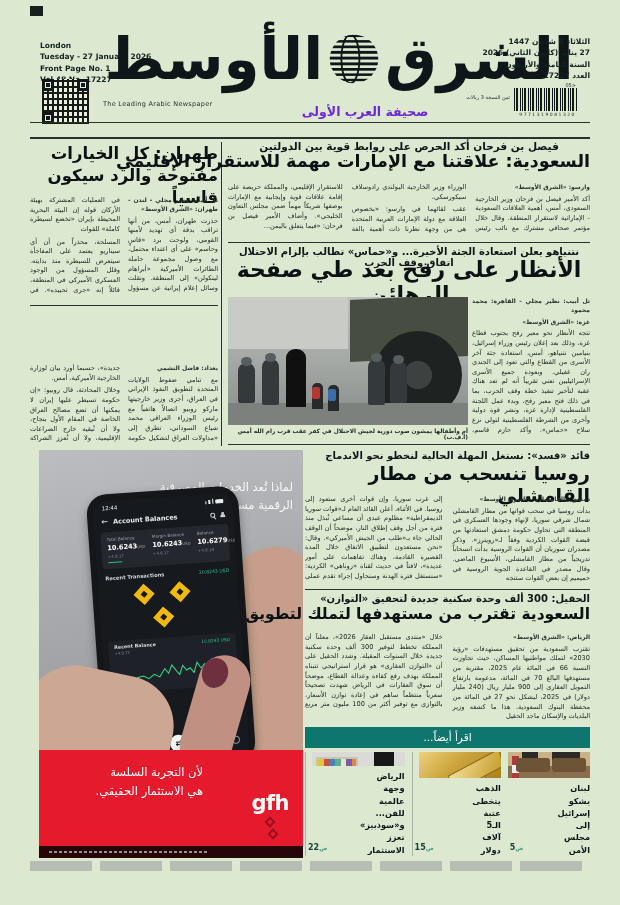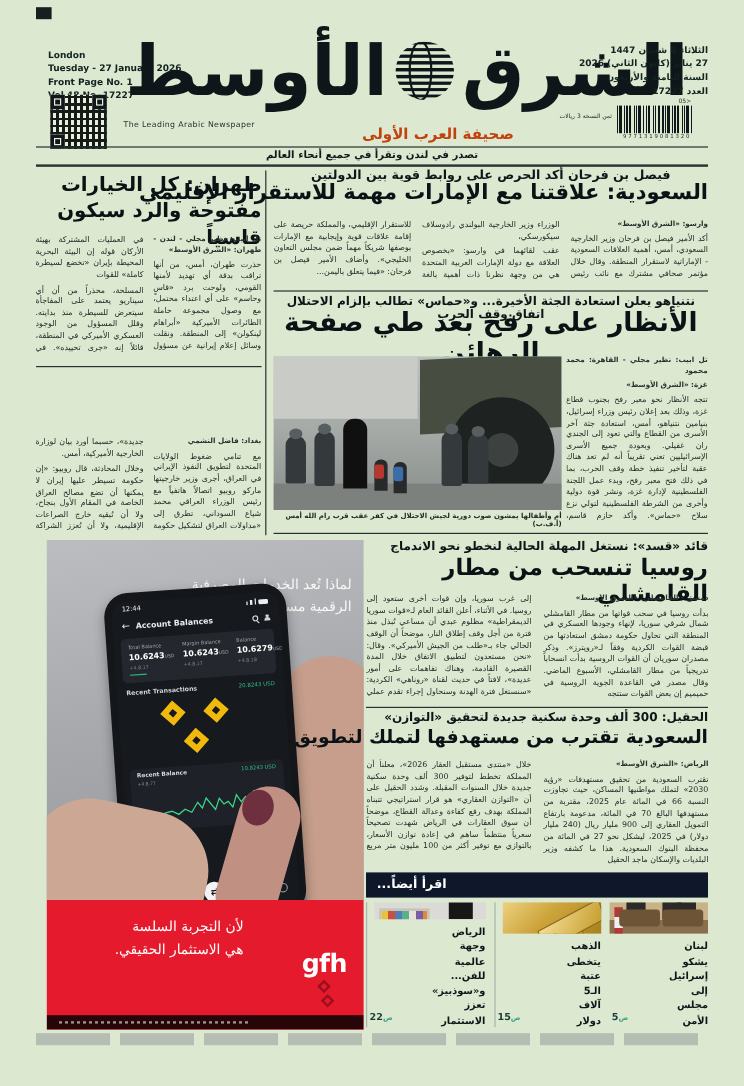--- a/index.html
+++ b/index.html
@@ -17,21 +17,21 @@
           repeating-linear-gradient(0deg,#161b18 0 2px, transparent 2px 6px); }
   .qr .eye { position:absolute; width:12px; height:12px; border:3px solid #10181c; background:#e9efdd; }
   .qr .eye i { position:absolute; left:1px; top:1px; width:4px; height:4px; background:#10181c; display:block; }
   .qr .e1 { left:0; top:0; } .qr .e2 { right:0; top:0; } .qr .e3 { left:0; bottom:0; }
 
   .masthead { left:96px; top:16px; width:486px; height:86px; display:flex; direction:rtl;
               align-items:center; justify-content:center; gap:4px; }
   .masthead .word { font-size:58px; font-weight:900; color:#0e1619; letter-spacing:-1px; line-height:1; }
   .tagline-en { left:103px; top:100px; font-size:6.5px; color:#26322e; letter-spacing:.3px; }
   .tagline-ar { left:235px; top:104px; width:260px; text-align:center; direction:rtl;
-                font-size:12.5px; font-weight:bold; color:#c2410c; }
+                font-size:12.5px; font-weight:bold; color:#6d28d9; }
 
   .h-right { right:30px; top:36px; direction:rtl; text-align:right; font-size:7.5px; font-weight:bold;
              line-height:1.5; color:#122220; }
   .bc-flag { right:44px; top:82px; font-size:5px; color:#1c2a26; }
   .barcode { right:42px; top:88px; width:64px; height:23px; background:
              repeating-linear-gradient(90deg,#10181c 0 1px, transparent 1px 2px, #10181c 2px 4px,
              transparent 4px 6px, #10181c 6px 7px, transparent 7px 8px); }
   .bc-digits { right:44px; top:112px; font-size:4.5px; letter-spacing:1.5px; color:#1c2a26; }
   .price { right:110px; top:94px; font-size:5px; direction:rtl; color:#1c2a26; }
 
@@ -161,22 +161,22 @@
 
   
   .russia-k { left:305px; right:30px; top:450px; text-align:right; font-size:10px; }
   .russia-h { left:305px; right:30px; top:462px; text-align:right; font-size:19px; }
   .russia-b { left:305px; right:30px; top:495px; height:90px; column-count:2; column-gap:10px; }
   .rule-c { left:305px; right:30px; top:589px; height:1px; }
   .hous-k { left:305px; right:30px; top:593px; text-align:right; font-size:10px; }
   .hous-h { left:305px; right:30px; top:605px; text-align:right; font-size:15.5px; white-space:nowrap; }
   .hous-b { left:305px; right:30px; top:633px; height:90px; column-count:2; column-gap:10px; }
 
-  .banner { left:305px; right:30px; top:727px; height:21px; background:#0f172a; color:#fff;
-            direction:rtl; text-align:left; font-weight:bold; font-size:10.5px; padding:4px 9px 0; }
+  .banner { left:305px; right:30px; top:727px; height:21px; background:#0f766e; color:#fff;
+            direction:rtl; text-align:center; font-weight:normal; font-size:10.5px; padding:4px 9px 0; }
   .cards { left:305px; right:30px; top:752px; height:104px; display:flex; direction:rtl; gap:7px; position:absolute; }
   .card { flex:1; display:flex; flex-direction:column; position:relative; }
   .card + .card { border-left:1px solid #a9b5a8; padding-left:6px; }
   .card-img { height:64px; position:relative; overflow:hidden; }
   .card-title { direction:rtl; text-align:right; font-weight:bold; font-size:8.2px; line-height:1.5;
                 padding-top:4px; color:#0e1619; flex:1;margin-left:48px; }
   .card-page { position:absolute; left:2px; bottom:2px; direction:ltr; font-weight:bold; }
   .card-page .n { color:#163f38; font-size:8px; }
   .card-page .s { color:#3fa285; font-size:6px; }
 
@@ -264,21 +264,20 @@
     <div>27 يناير (كانون الثاني) 2026</div>
     <div>السنة الثامنة والأربعون</div>
     <div>العدد 17227</div>
   </div>
   <div class="abs bc-flag">05&gt;</div>
   <div class="abs barcode"></div>
   <div class="abs bc-digits">9771319081320</div>
   <div class="abs price">ثمن النسخة 3 ريالات</div>
 
   <div class="abs rule rule-1"></div>
-  <div class="abs motto">تصدر في لندن وتقرأ في جميع أنحاء العالم</div>
   <div class="abs rule rule-2"></div>
 
   <div class="v-rule"></div>
 
   <div class="abs headline tehran-h">طهران: كل الخيارات مفتوحة والرد سيكون قاسياً</div>
   <div class="abs body-cols tehran-b">
     <div class="byline">تل أبيب: نظير مجلي - لندن - طهران: «الشرق الأوسط»</div>
     <p>حذرت طهران، أمس، من أنها تراقب بدقة أي تهديد لأمنها القومي، ولوحت برد «قاسٍ وحاسم» على أي اعتداء محتمل، مع وصول مجموعة حاملة الطائرات الأميركية «أبراهام لينكولن» إلى المنطقة. ونقلت وسائل إعلام إيرانية عن مسؤول في العمليات المشتركة بهيئة الأركان قوله إن البيئة البحرية المحيطة بإيران «تخضع لسيطرة كاملة» للقوات</p>
     <p>المسلحة، محذراً من أن أي سيناريو يعتمد على المفاجأة سيتعرض للسيطرة منذ بدايته. وقلل المسؤول من الوجود العسكري الأميركي في المنطقة، قائلاً إنه «جرى تحييده». في المقابل، أفادت مصادر سياسية وعسكرية في تل أبيب بأن إسرائيل تترقب قرار الرئيس الأميركي دونالد ترمب، معتبرة أن الحسم محصور به وحده رغم التنسيق الوثيق. وأشارت المصادر إلى أن واشنطن لم تشارك إسرائيل بتفاصيل حجم أو توقيت أي ضربة محتملة. (تفاصيل ص7)</p>
   </div>

